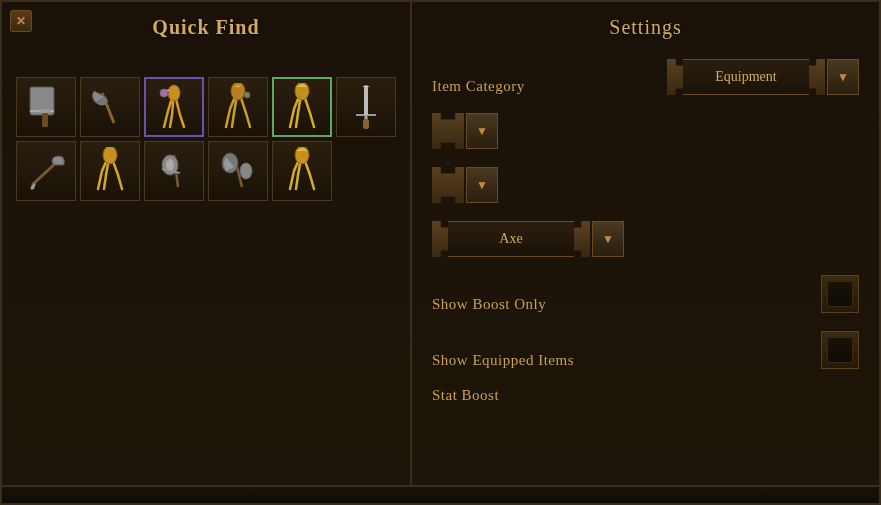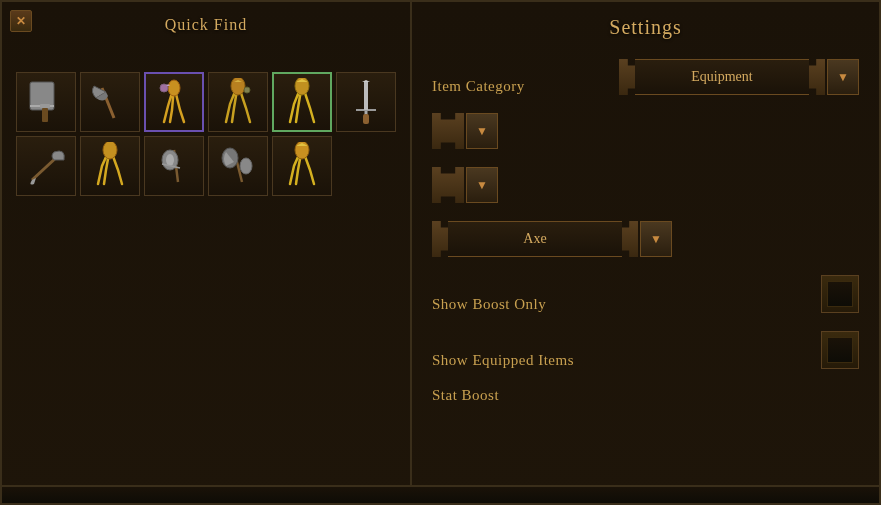--- a/index.html
+++ b/index.html
@@ -47,22 +47,22 @@
       align-items: center;
       justify-content: center;
       cursor: pointer;
       color: #c88a40;
       font-size: 12px;
       font-weight: bold;
     }
 
     .panel-title {
       color: #d4aa60;
-      font-size: 16px;
-      font-weight: normal;
+      font-size: 20px;
+      font-weight: bold;
       letter-spacing: 1px;
       margin-bottom: 32px;
       margin-top: 4px;
       text-shadow: 0 1px 3px rgba(0,0,0,0.8);
     }
 
     .items-grid {
       display: grid;
       grid-template-columns: repeat(6, 60px);
       grid-template-rows: repeat(2, 60px);
@@ -133,21 +133,21 @@
     }
 
     .dropdown-value {
       background: linear-gradient(180deg, #2a1e0e 0%, #1a1208 100%);
       border-top: 1px solid #6a4a20;
       border-bottom: 1px solid #6a4a20;
       color: #d4aa60;
       font-size: 14px;
       font-family: inherit;
       padding: 4px 14px;
-      width: 174px;
+      width: 126px;
       text-align: center;
       height: 36px;
       display: flex;
       align-items: center;
       justify-content: center;
     }
 
     .arrow-btn {
       width: 32px;
       height: 36px;

